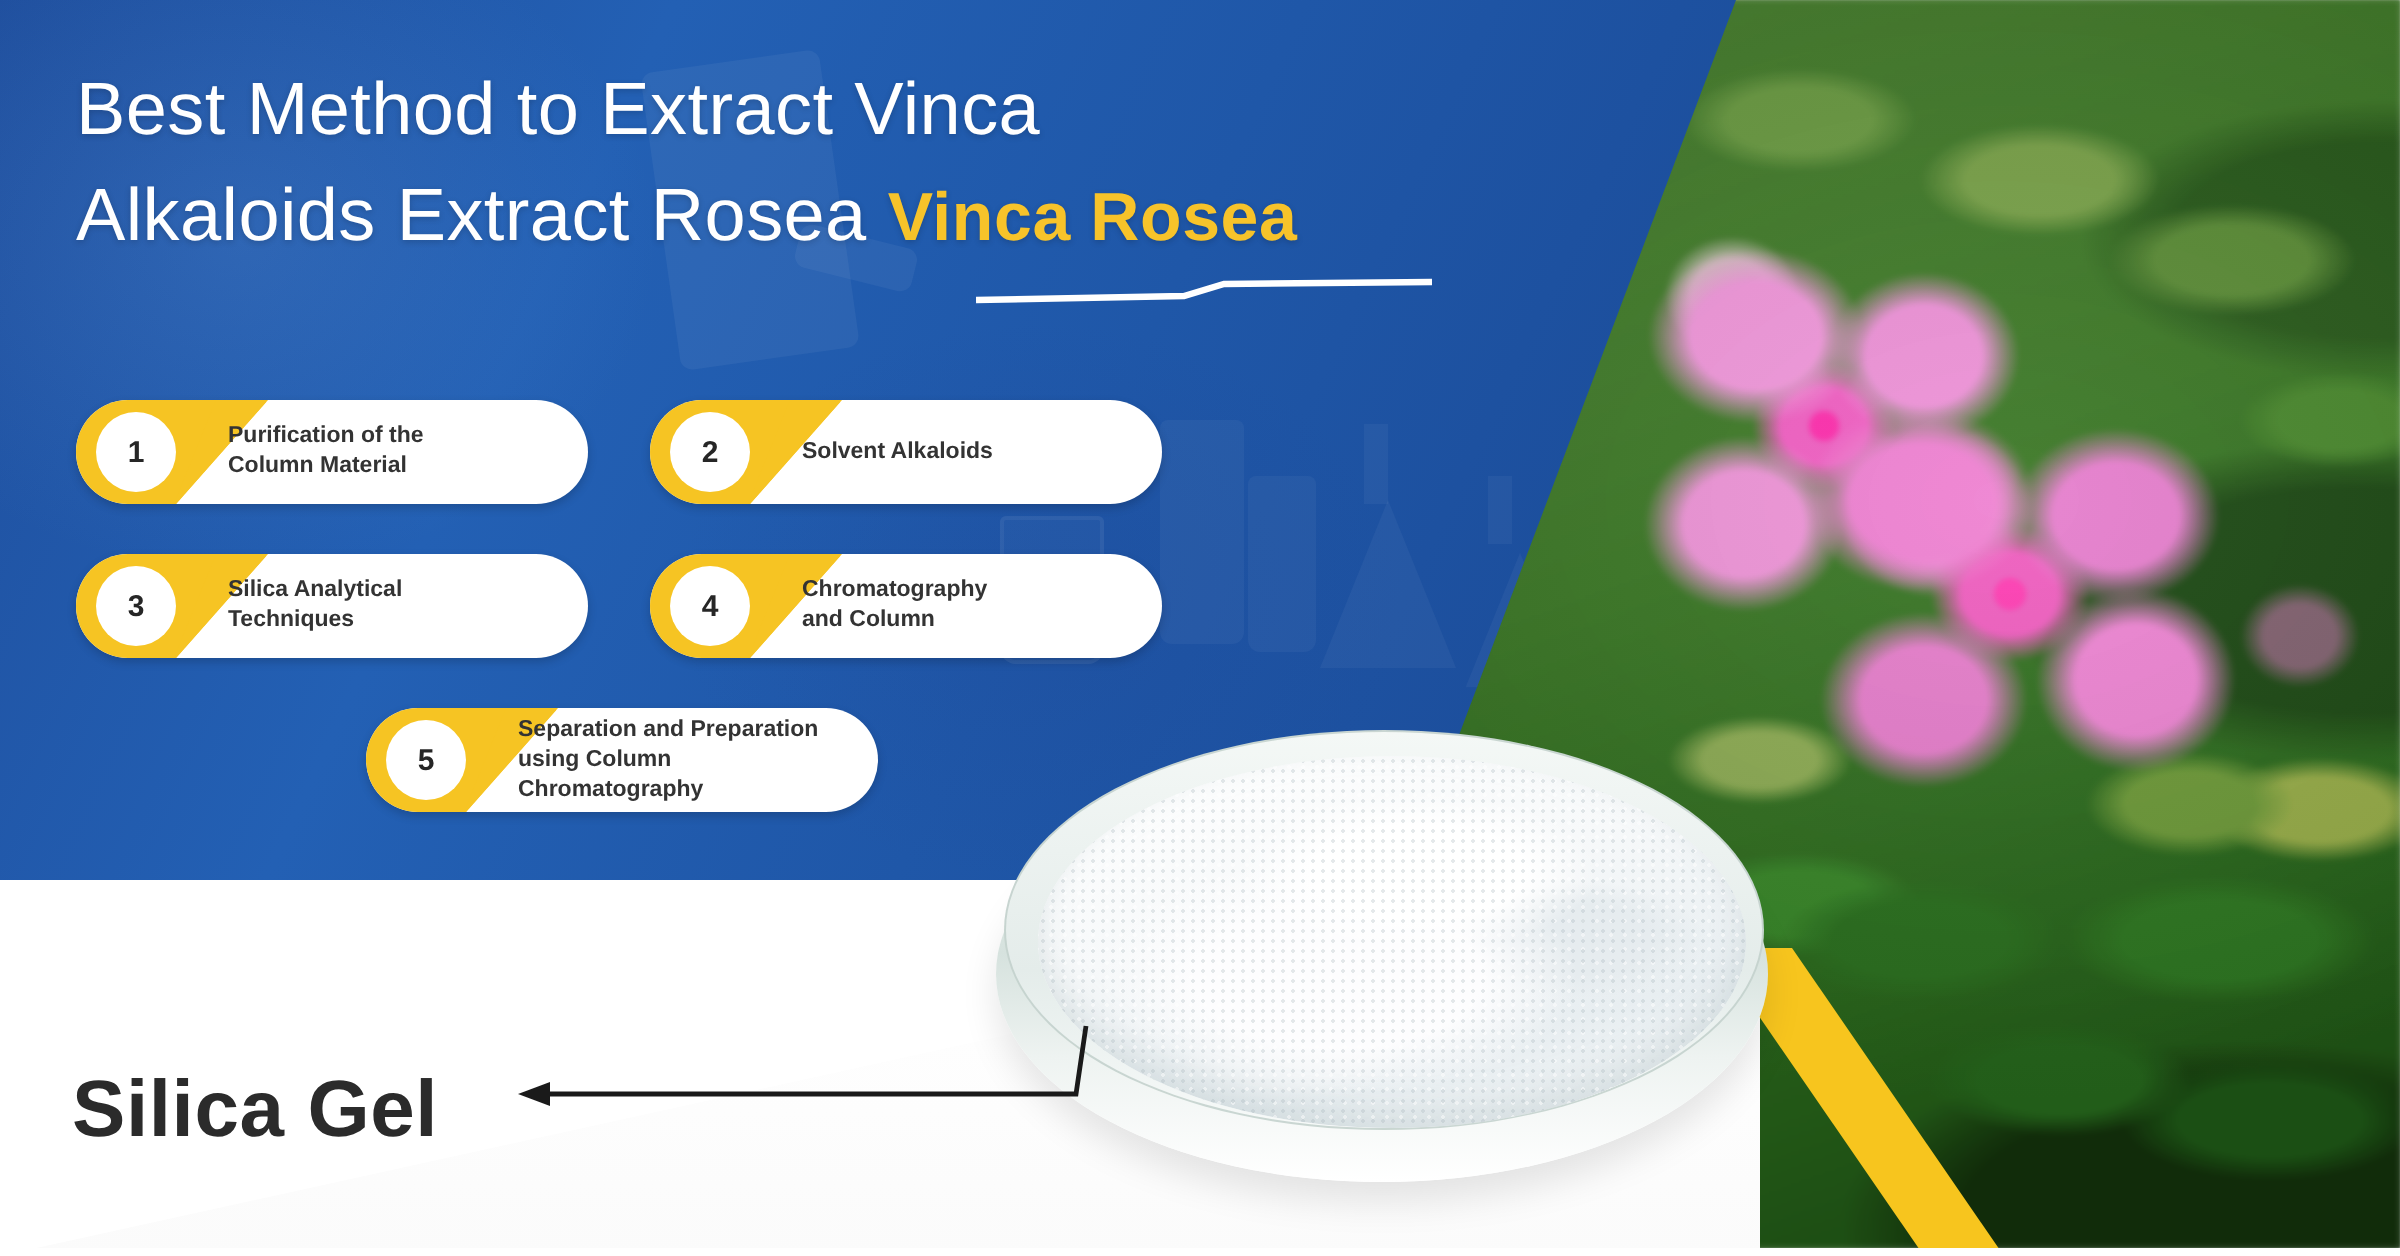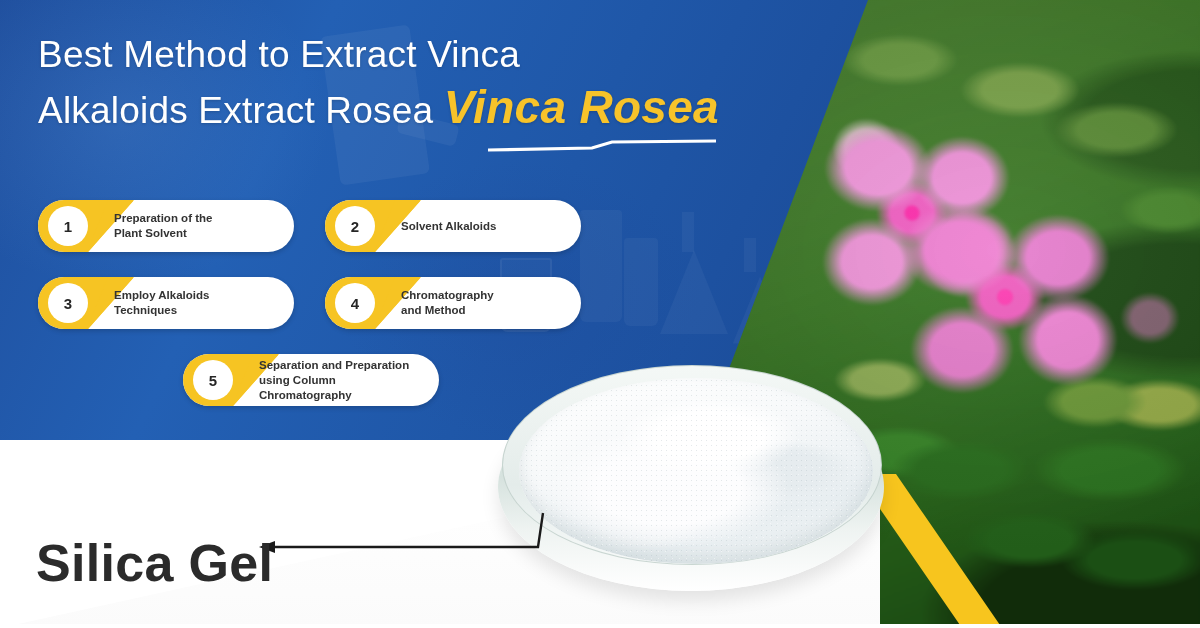--- a/index.html
+++ b/index.html
@@ -98,23 +98,22 @@
 
   
   .title{
     position:absolute;left:38px;top:28px;width:760px;
     color:#ffffff;
     font-size:37px;line-height:53px;font-weight:300;
     letter-spacing:.2px;
     text-shadow:0 1px 3px rgba(0,0,0,.18);
   }
   .title .hl{
-    color:#F7C32A;font-weight:700;font-size:46px;
+    color:#F7C32A;font-weight:700;font-size:34px;
     letter-spacing:.3px;
-    font-style:italic;
   }
   .title-underline{
     position:absolute;left:488px;top:137px;width:228px;height:16px;
   }
 
   
   .pill{
     position:absolute;height:52px;
     border-radius:26px;
     background:#ffffff;
@@ -199,21 +198,21 @@
     background-image:
       radial-gradient(rgba(160,175,182,.55) .8px, transparent 1px),
       radial-gradient(rgba(255,255,255,.9) .8px, transparent 1px);
     background-size:5px 5px, 7px 7px;
     background-position:0 0, 3px 2px;
   }
 
   
   .silica-label{
     position:absolute;left:36px;top:533px;
-    font-size:52px;font-weight:700;color:#2b2b2b;
+    font-size:40px;font-weight:700;color:#2b2b2b;
     letter-spacing:.3px;
   }
   .leader{
     position:absolute;left:255px;top:505px;width:330px;height:80px;
   }
 </style>
 </head>
 <body>
 
 <div id="canvas">
@@ -242,48 +241,48 @@
   </div>
 
   <svg class="title-underline" viewBox="0 0 228 16" xmlns="http://www.w3.org/2000/svg">
     <polyline points="0,13 104,11 124,5 228,4" fill="none" stroke="#ffffff" stroke-width="3.2" stroke-linejoin="miter"></polyline>
   </svg>
 
   <div class="pill" style="left:38px;top:200px;width:256px;">
     <span class="swoosh"></span>
     <span class="badge">1</span>
     <span class="ptext">
-      <span>Preparation of the</span><br>
-      <span>Plant Solvent</span>
+      <span>Purification of the</span><br>
+      <span>Column Material</span>
     </span>
   </div>
 
   <div class="pill" style="left:325px;top:200px;width:256px;">
     <span class="swoosh"></span>
     <span class="badge">2</span>
     <span class="ptext">
       <span>Solvent Alkaloids</span>
     </span>
   </div>
 
   <div class="pill" style="left:38px;top:277px;width:256px;">
     <span class="swoosh"></span>
     <span class="badge">3</span>
     <span class="ptext">
-      <span>Employ Alkaloids</span><br>
+      <span>Silica Analytical</span><br>
       <span>Techniques</span>
     </span>
   </div>
 
   <div class="pill" style="left:325px;top:277px;width:256px;">
     <span class="swoosh"></span>
     <span class="badge">4</span>
     <span class="ptext">
       <span>Chromatography</span><br>
-      <span>and Method</span>
+      <span>and Column</span>
     </span>
   </div>
 
   <div class="pill" style="left:183px;top:354px;width:256px;">
     <span class="swoosh"></span>
     <span class="badge">5</span>
     <span class="ptext">
       <span>Separation and Preparation</span><br>
       <span>using Column Chromatography</span>
     </span>

